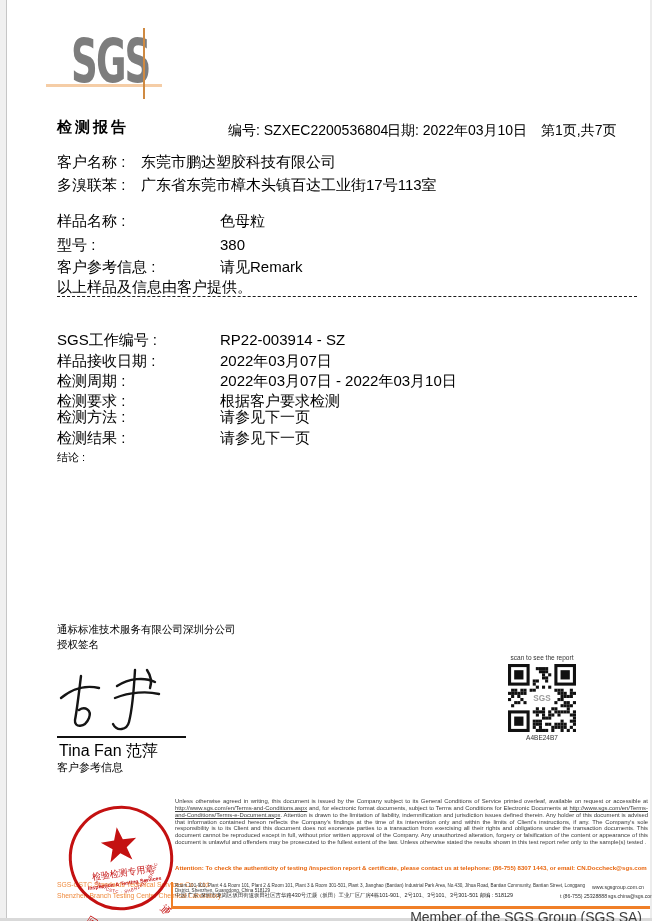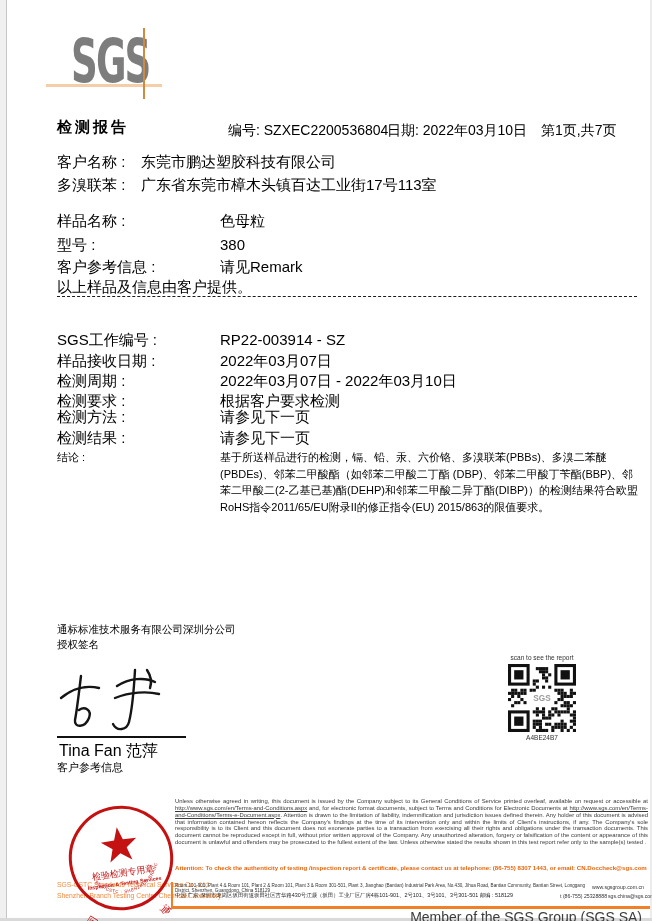--- a/index.html
+++ b/index.html
@@ -128,21 +128,20 @@
   <div class="row w-row" style="top:408px">
     <span>检测方法 :</span>
     <span class="val">请参见下一页</span>
   </div>
   <div class="row w-row" style="top:429px">
     <span>检测结果 :</span>
     <span class="val">请参见下一页</span>
   </div>
 
   <div class="conc-label">结论 :</div>
-  <div class="conclusion">基于所送样品进行的检测，镉、铅、汞、六价铬、多溴联苯(PBBs)、多溴二苯醚(PBDEs)、邻苯二甲酸酯（如邻苯二甲酸二丁酯 (DBP)、邻苯二甲酸丁苄酯(BBP)、邻苯二甲酸二(2-乙基已基)酯(DEHP)和邻苯二甲酸二异丁酯(DIBP)）的检测结果符合欧盟RoHS指令2011/65/EU附录II的修正指令(EU) 2015/863的限值要求。</div>
 
   <div class="sig-company">通标标准技术服务有限公司深圳分公司</div>
   <div class="sig-auth">授权签名</div>
   <svg class="sig-svg" width="140" height="80" viewBox="0 0 140 80">
     <g fill="none" stroke="#151515" stroke-width="2.4" stroke-linecap="round">
       <path d="M6,40 C18,30 32,27 44,30"></path>
       <path d="M26,18 C24,34 22,52 20,62 C19,70 30,70 34,60 C37,52 30,48 24,52"></path>
       <path d="M62,28 C74,20 90,19 100,24"></path>
       <path d="M80,12 C79,30 78,48 74,64 C72,72 62,74 58,66"></path>
       <path d="M60,40 C75,34 92,33 104,36"></path>

